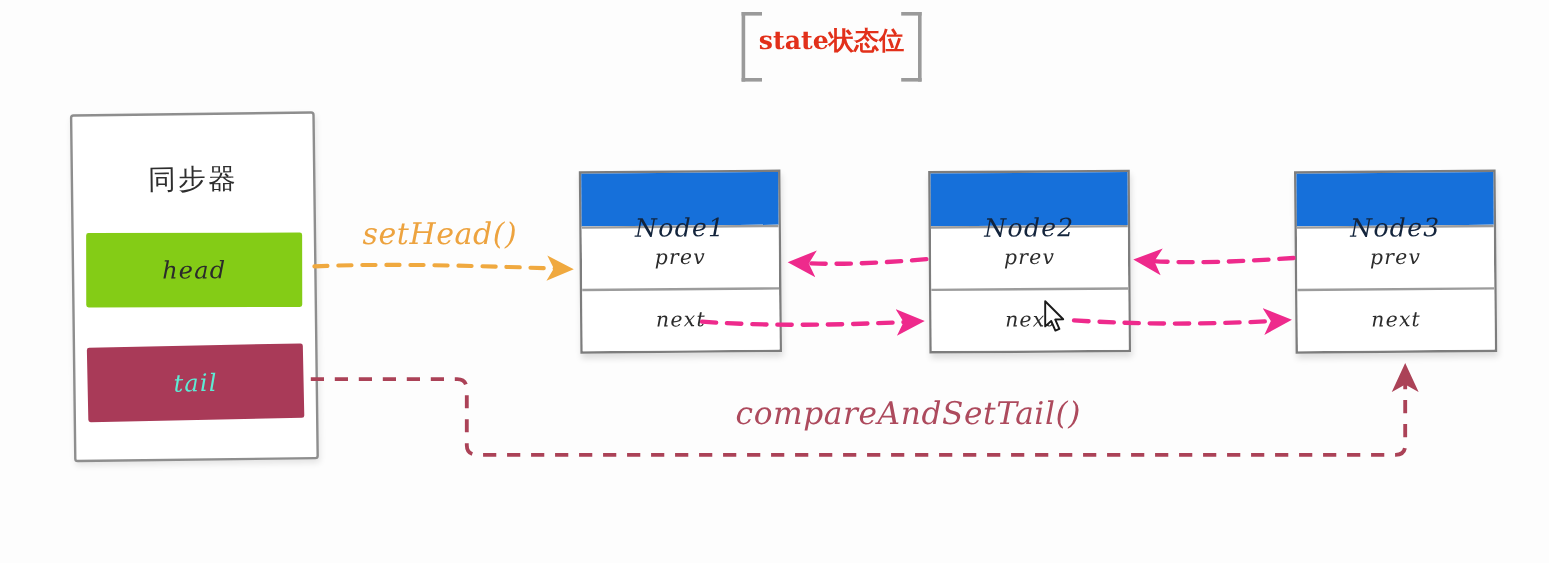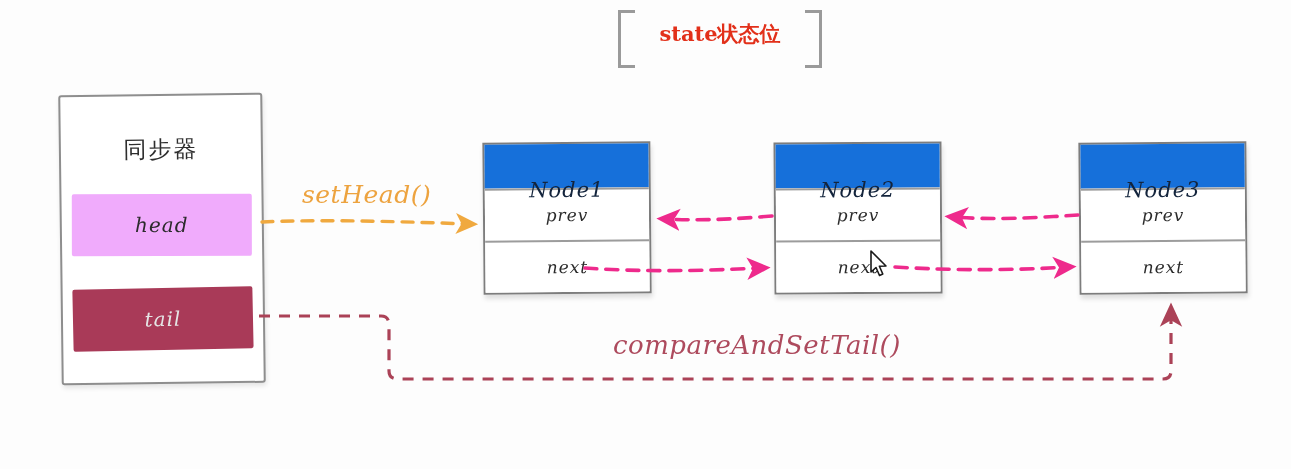--- a/index.html
+++ b/index.html
@@ -16,23 +16,22 @@
     height: 469px;
     background: #fdfdfd;
     overflow: hidden;
   }
 
   
   #state-label-wrap {
     position: absolute;
     left: 618px;
     top: 8px;
-    width: 168px;
+    width: 150px;
     height: 56px;
-    padding-left: 36px;
   }
   #state-label-wrap .bracket-l,
   #state-label-wrap .bracket-r {
     position: absolute;
     top: 2px;
     width: 14px;
     height: 52px;
     border-top: 3px solid #9a9a9a;
     border-bottom: 3px solid #9a9a9a;
   }
@@ -89,31 +88,31 @@
   }
   .band-label {
     font-family: "DejaVu Serif", serif;
     font-style: italic;
     font-size: 20px;
     color: #2b2b2b;
     letter-spacing: 1px;
   }
   #band-head {
     top: 98px;
-    background: #f0abfc;
+    background: #84cc16;
     transform: rotate(0.6deg);
     border-radius: 2px;
   }
   #band-tail {
     top: 192px;
     background: #a93a58;
     transform: rotate(-0.5deg);
     border-radius: 2px;
   }
-  #band-tail .band-label { color: #e5e5e5; }
+  #band-tail .band-label { color: #5eead4; }
 
   
   .node {
     position: absolute;
     width: 164px;
     height: 148px;
     background: #ffffff;
     border: 2px solid #7d7d7d;
     box-shadow: 1px 4px 5px rgba(0,0,0,0.13);
   }

